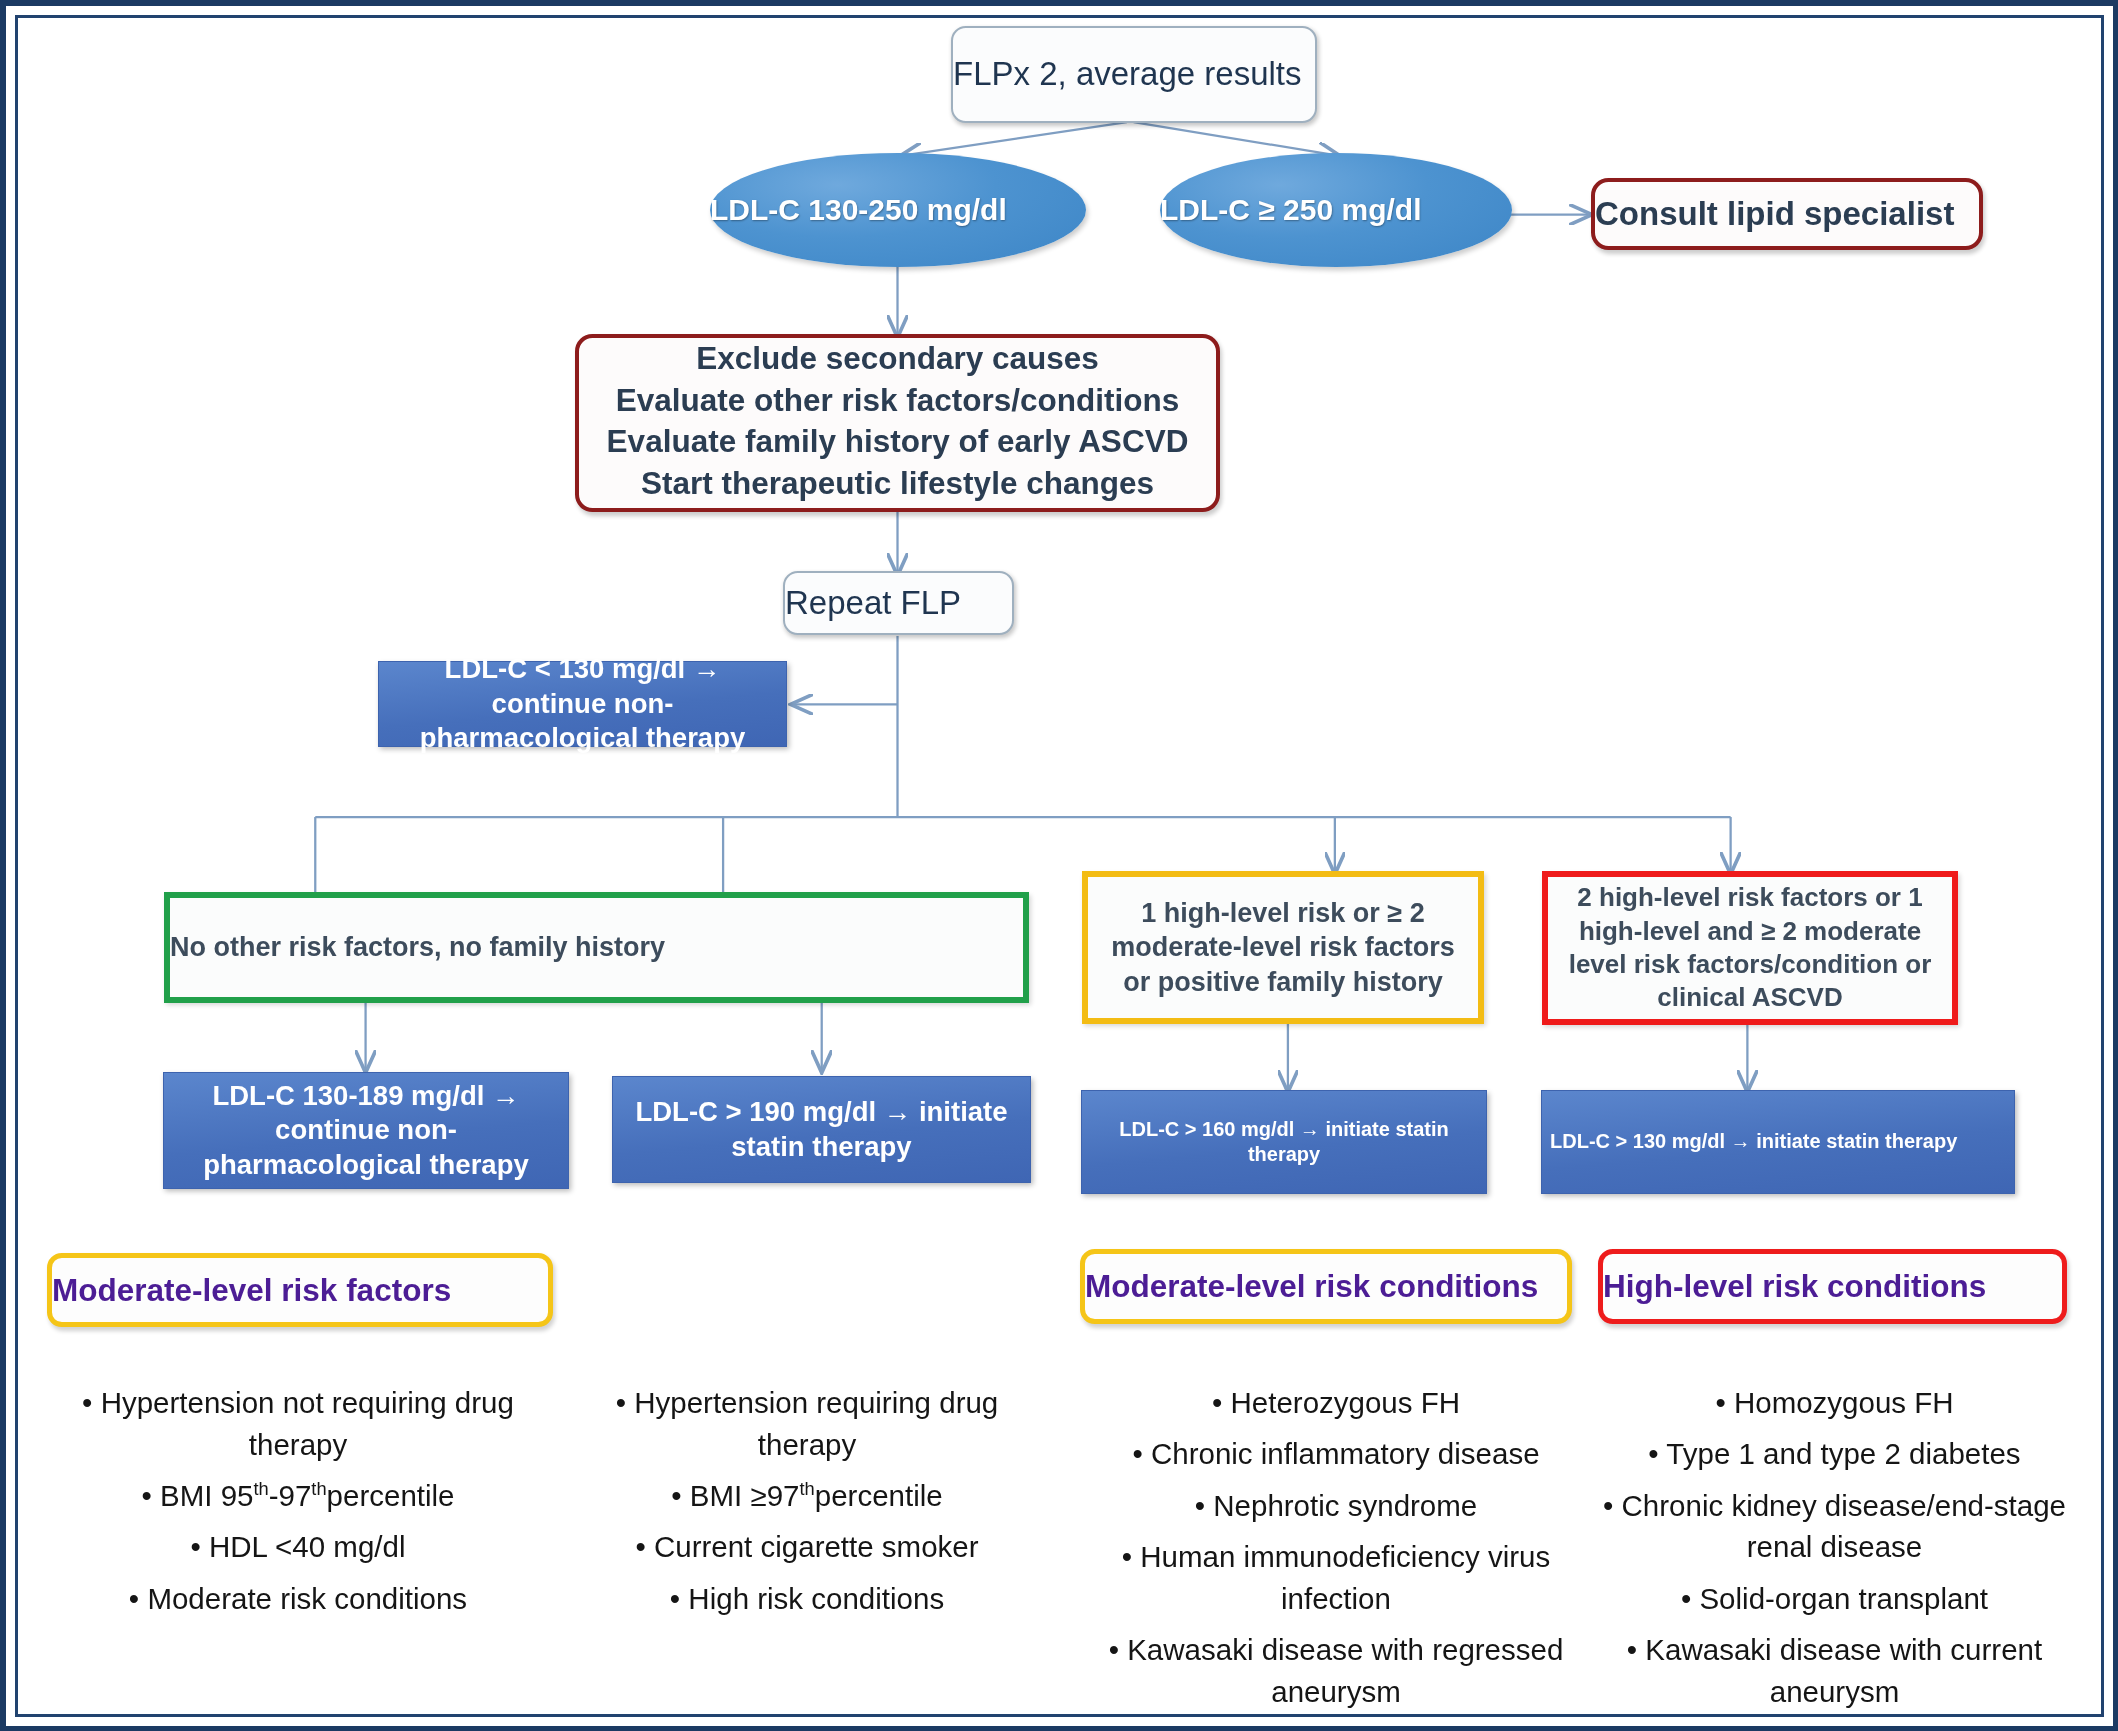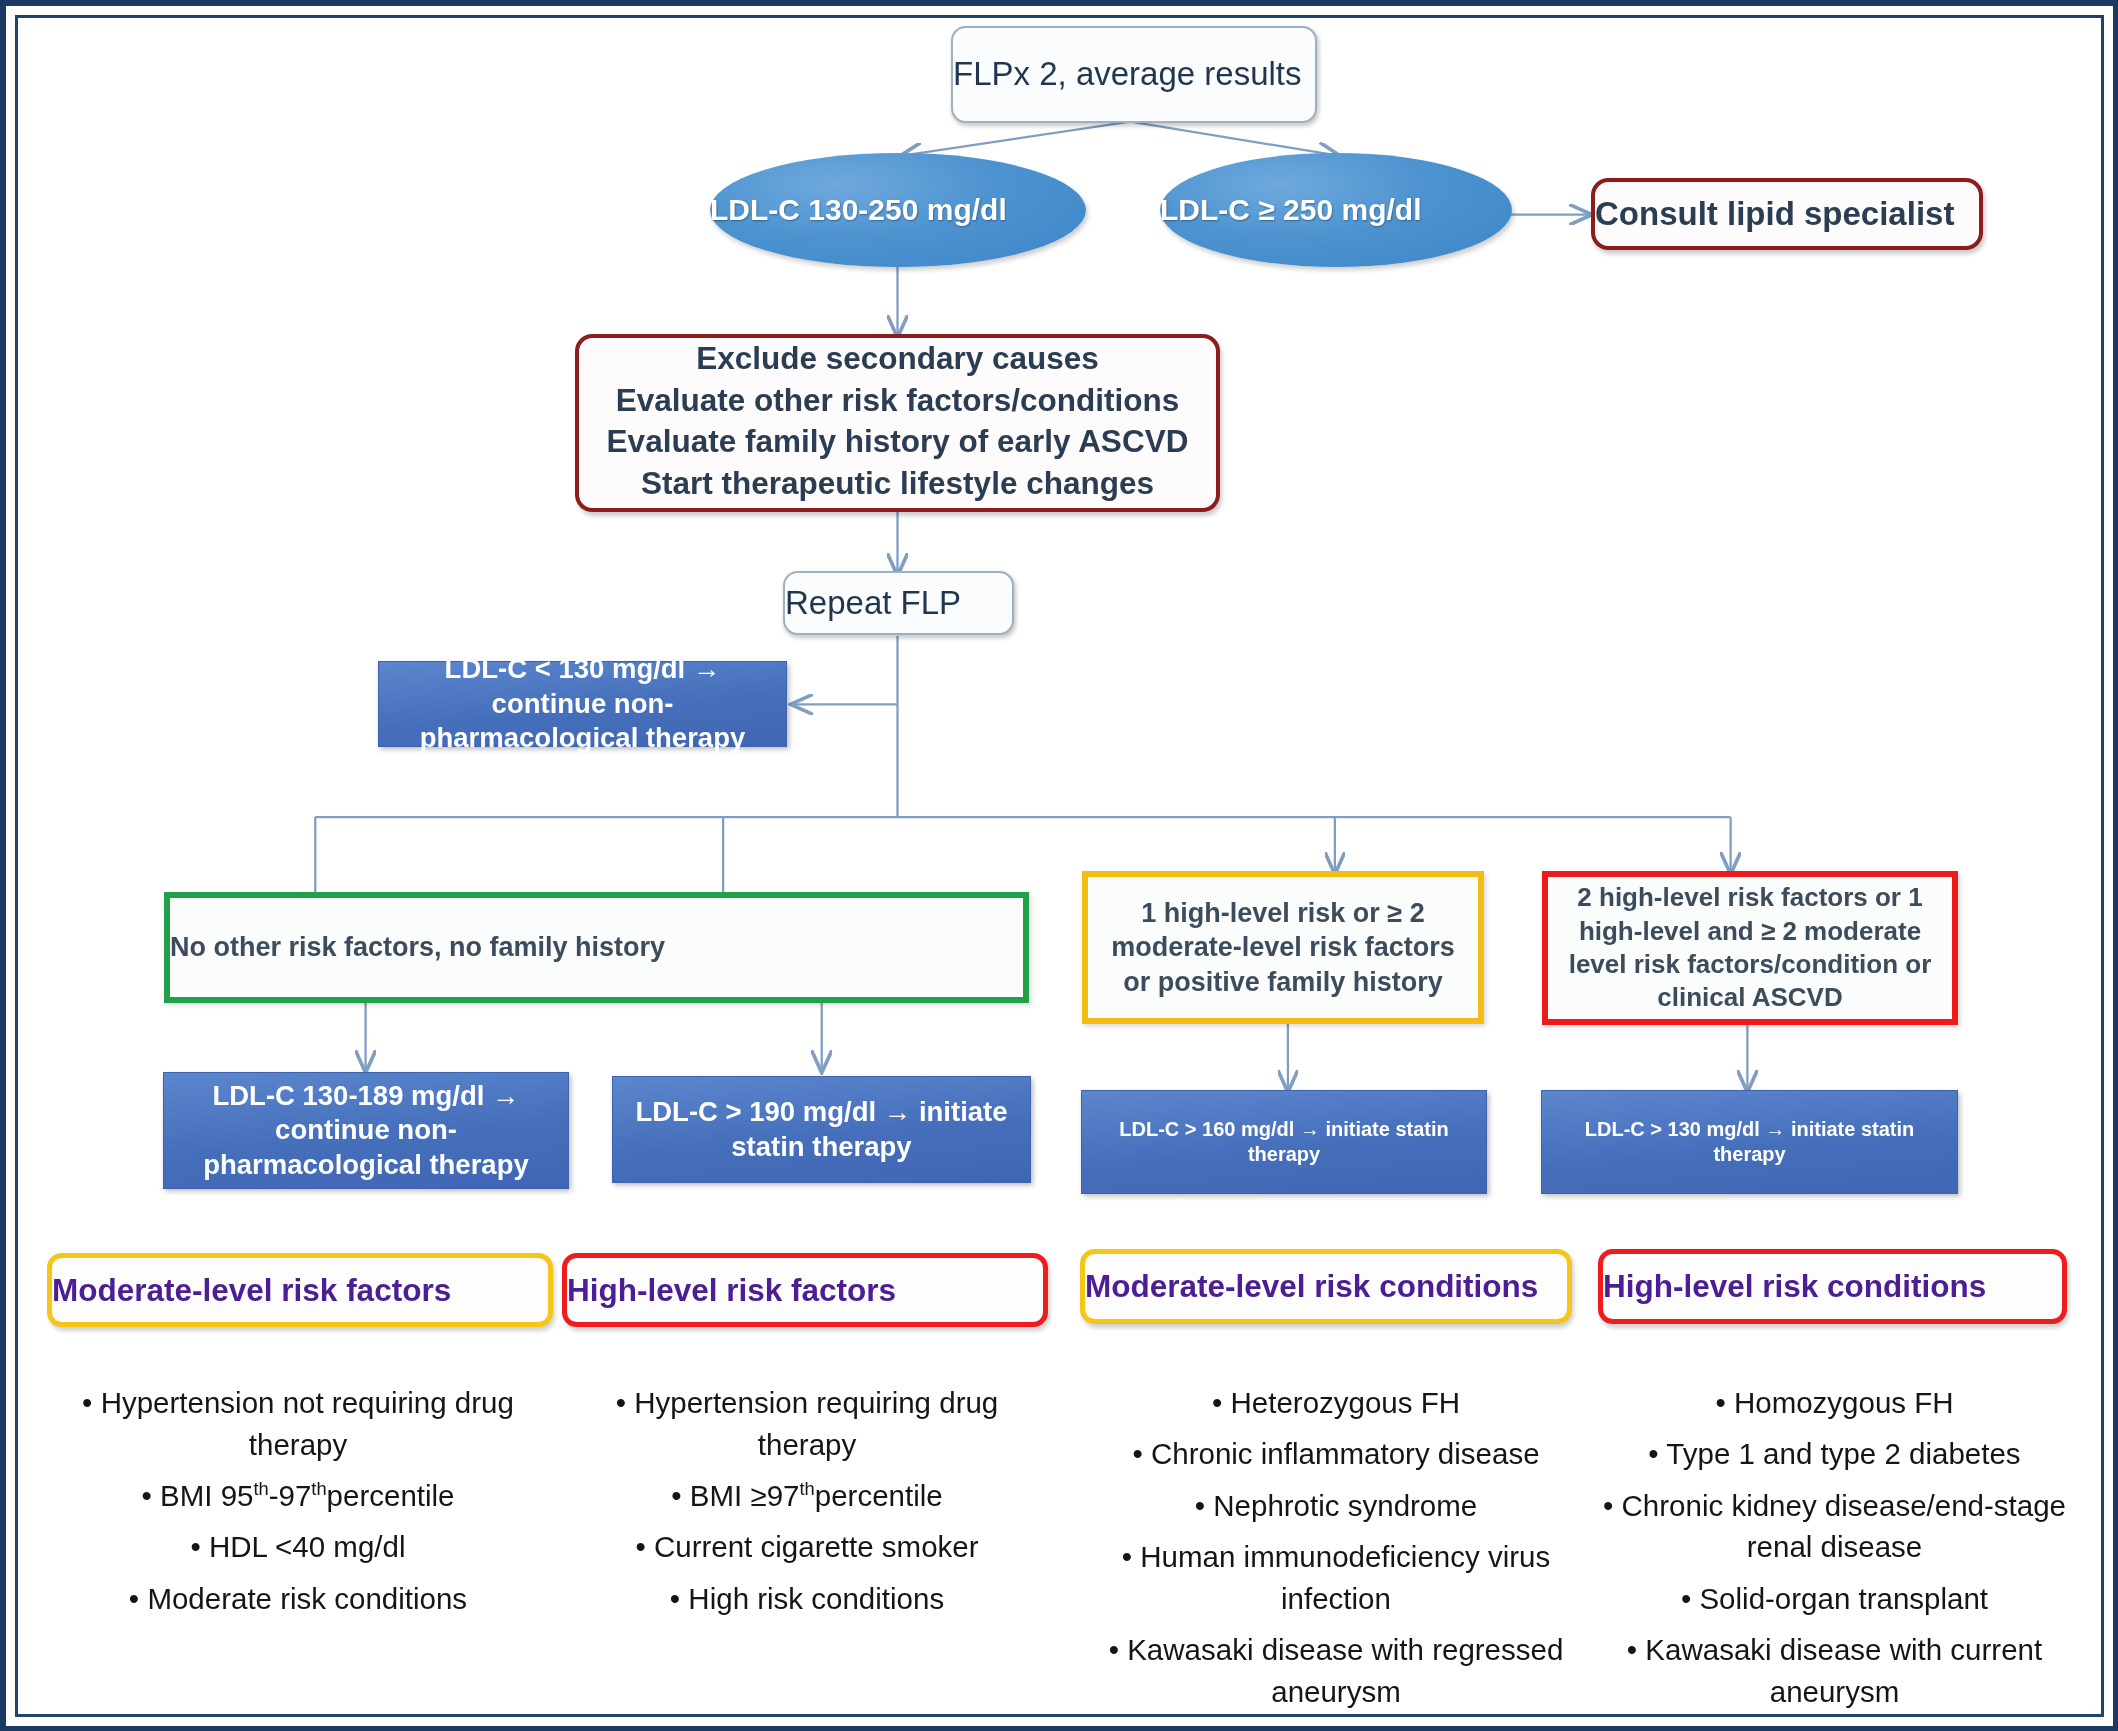--- a/index.html
+++ b/index.html
@@ -217,31 +217,28 @@
   </div>
 
   <div class="node blue-box" style="left:612px;top:1076px;width:419px;height:107px;">
     <span>LDL-C &gt; 190 mg/dl → initiate statin therapy</span>
   </div>
 
   <div class="node blue-box sm" style="left:1081px;top:1090px;width:406px;height:104px;">
     <span>LDL-C &gt; 160 mg/dl → initiate statin therapy</span>
   </div>
 
-  <div class="node blue-box sm" style="left:1541px;top:1090px;width:417px;height:104px;">
+  <div class="node blue-box sm" style="left:1541px;top:1090px;width:474px;height:104px;">
     <span>LDL-C &gt; 130 mg/dl → initiate statin therapy</span>
   </div>
 
   <div class="node legend-head legend-yellow" style="left:47px;top:1253px;width:506px;height:74px;">
     <span>Moderate-level risk factors</span>
   </div>
 
-  <div class="node legend-head legend-red" style="left:562px;top:1253px;width:486px;height:74px;">
-    <span>High-level risk factors</span>
-  </div>
 
   <div class="node legend-head legend-yellow" style="left:1080px;top:1249px;width:492px;height:75px;">
     <span>Moderate-level risk conditions</span>
   </div>
 
   <div class="node legend-head legend-red" style="left:1598px;top:1249px;width:469px;height:75px;">
     <span>High-level risk conditions</span>
   </div>
 
   <div class="legend-list" style="left:50px;top:1382px;width:496px;">

